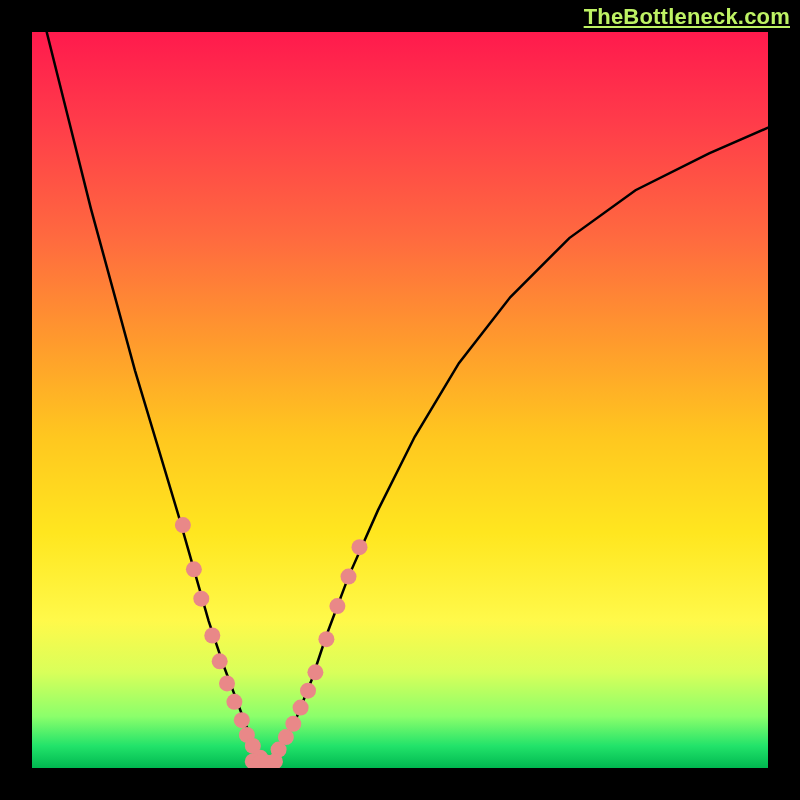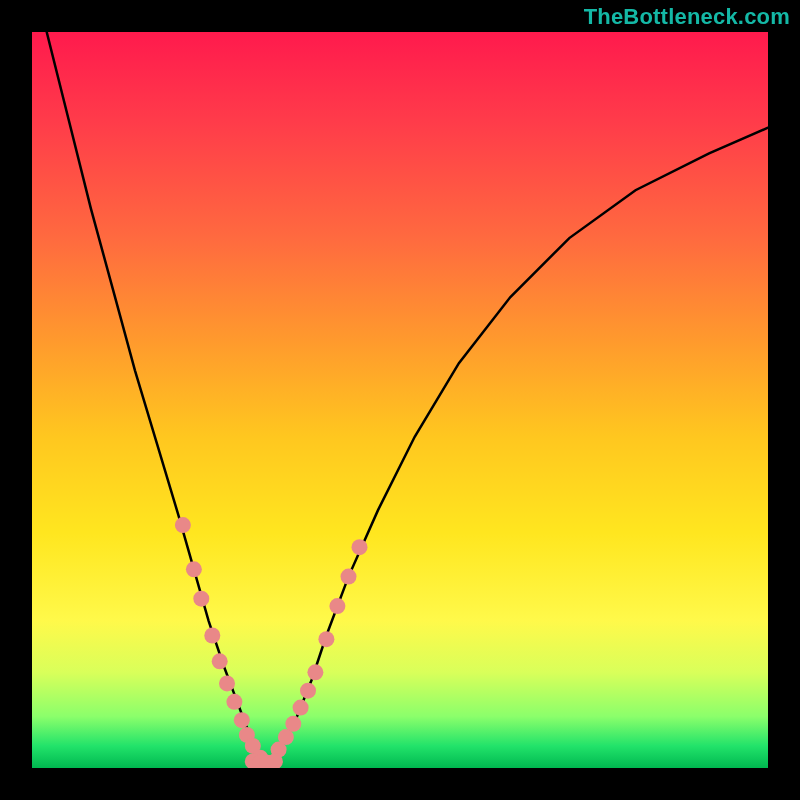--- a/index.html
+++ b/index.html
@@ -37,22 +37,23 @@
       #22e36a 97%,
       #00b850 100%);
   }
   .watermark {
     position: absolute;
     top: 4px;
     right: 10px;
     font-family: Arial, Helvetica, sans-serif;
     font-size: 22px;
     font-weight: 600;
-    color: #14b8a6;
+    color: #bef264;
     letter-spacing: 0.2px;
+    text-decoration: underline;
   }
   svg.curve {
     position: absolute;
     top: 32px;
     left: 32px;
     width: 736px;
     height: 736px;
   }
 </style>
 </head>

